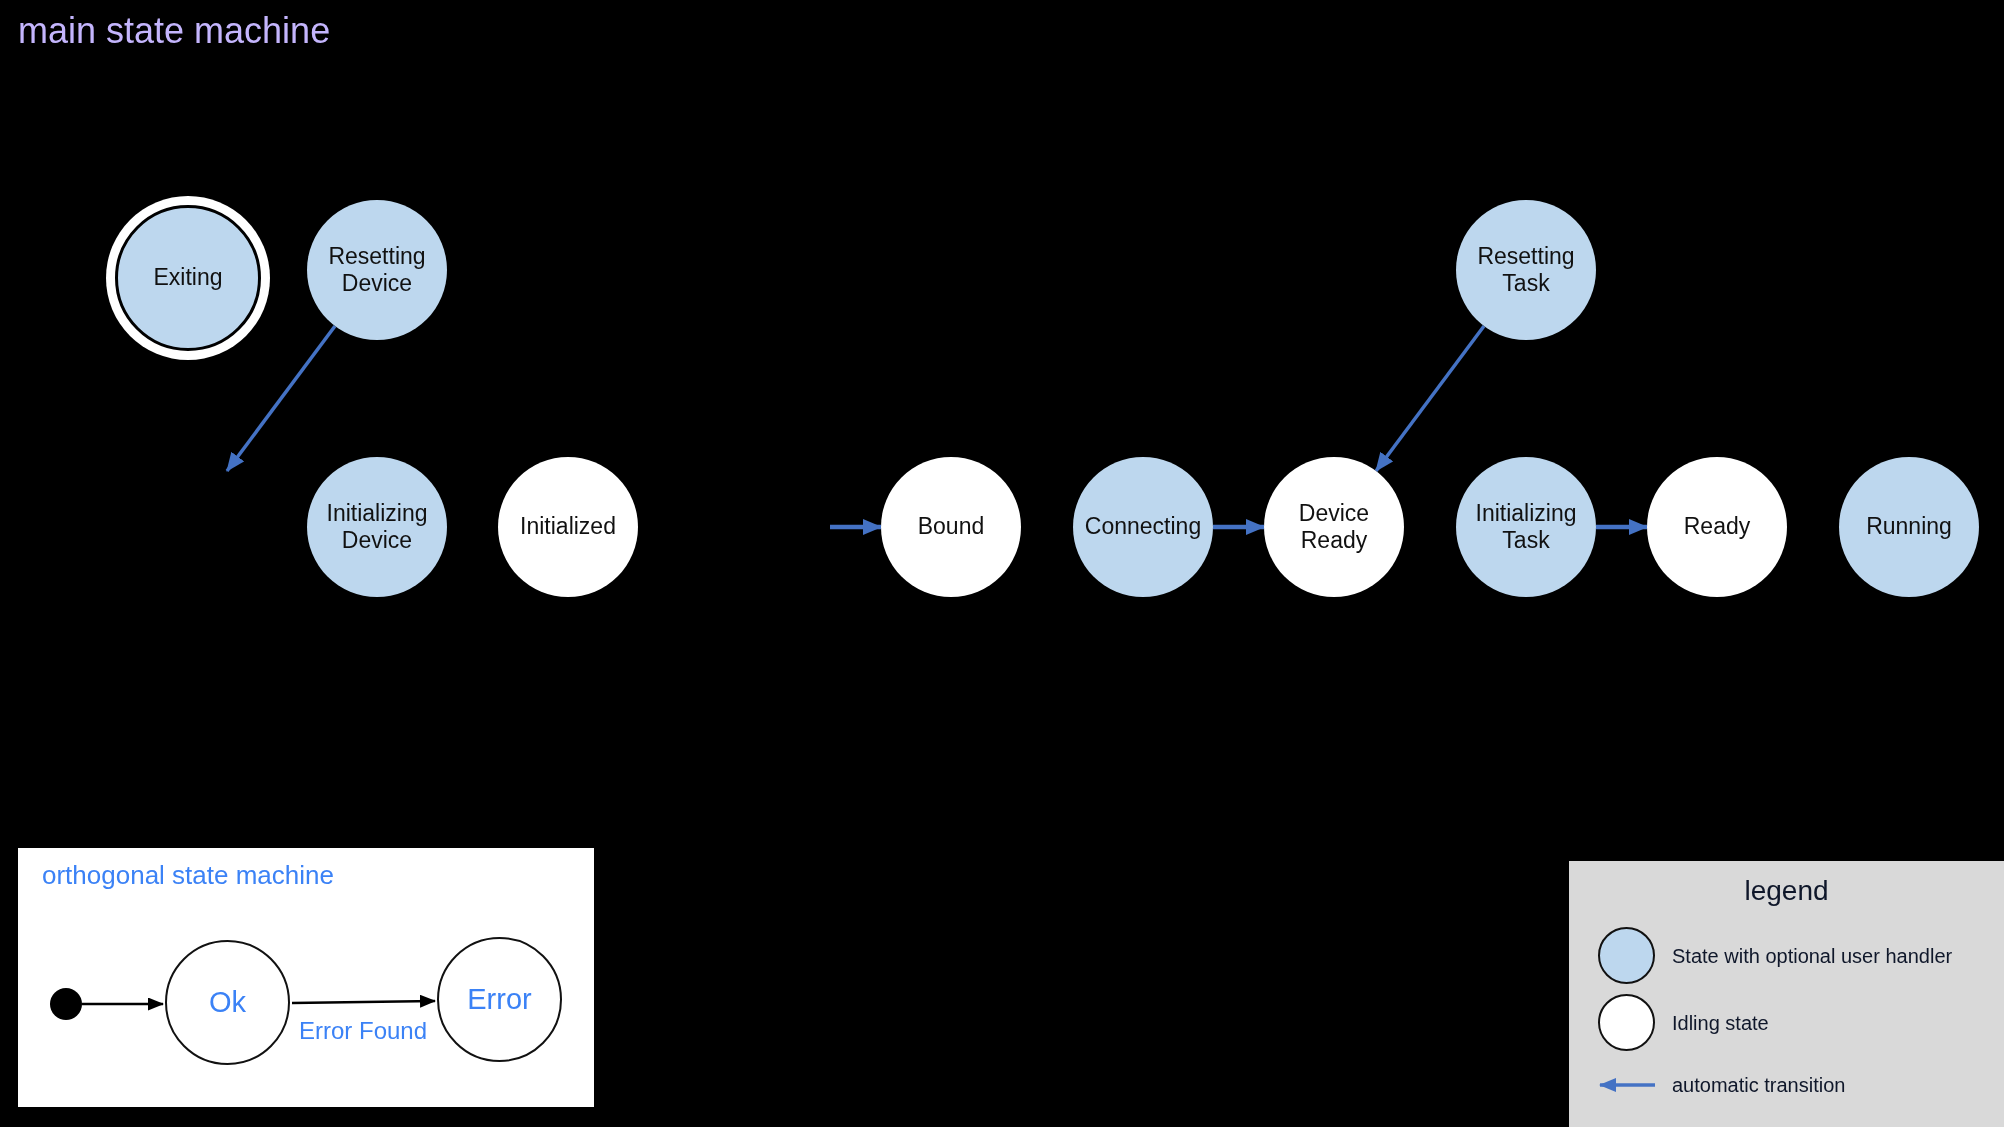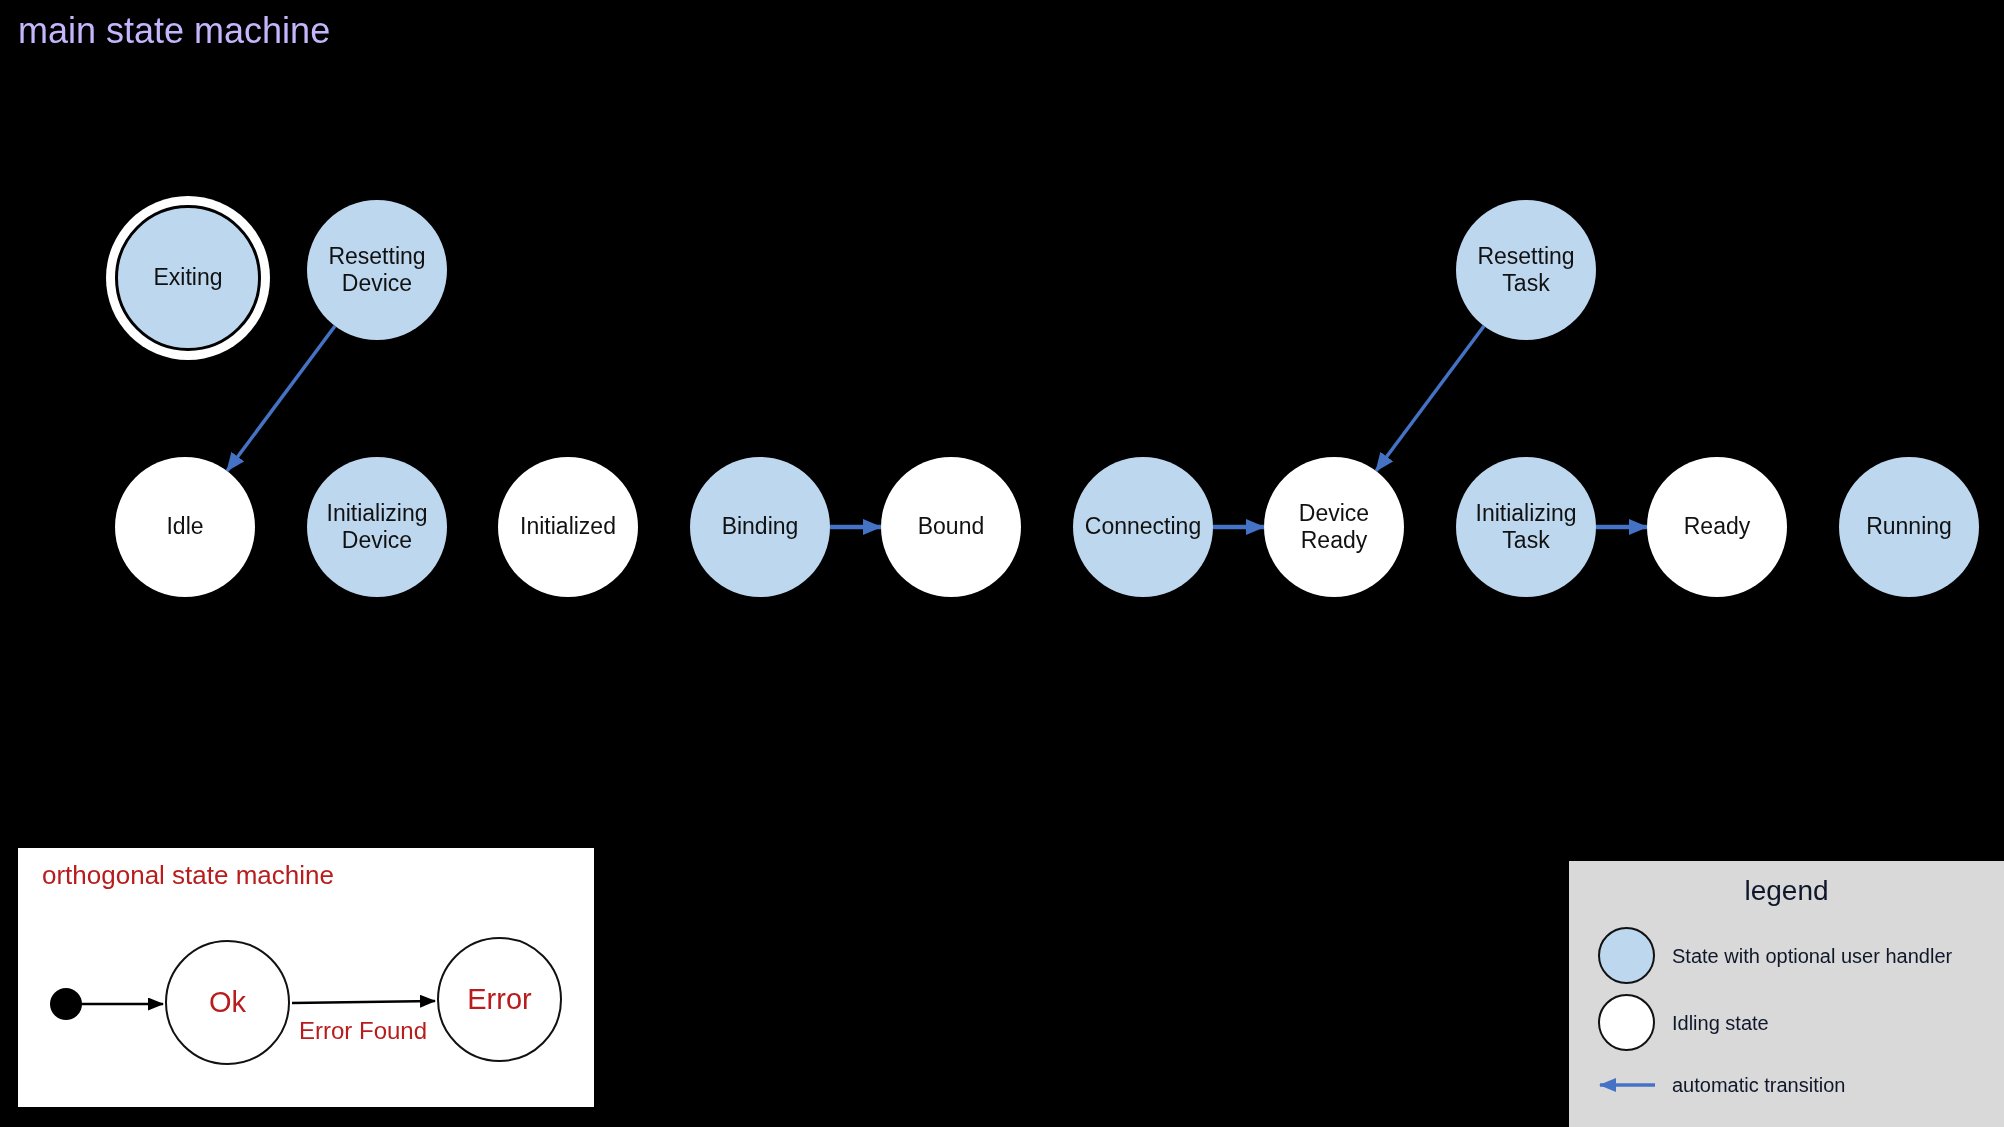--- a/index.html
+++ b/index.html
@@ -32,21 +32,21 @@
   .pos-dready       { left:1264px; top:457px; }
   .pos-inittask     { left:1456px; top:457px; }
   .pos-ready        { left:1647px; top:457px; }
   .pos-running      { left:1839px; top:457px; }
 
   .arrow-layer { position:absolute; left:0; top:0; width:2004px; height:1127px; }
 
   
   .ortho {
     position:absolute; left:18px; top:848px; width:576px; height:259px;
-    background:#ffffff; color:#b91c1c;
+    background:#ffffff; color:#3b82f6;
   }
   .ortho-title { position:absolute; left:24px; top:12px; font-size:26px; }
   .ortho-state {
     position:absolute; width:125px; height:125px; box-sizing:border-box;
     border:2.5px solid #111111; border-radius:50%; background:#ffffff;
     display:flex; align-items:center; justify-content:center; font-size:29px;
   }
   .pos-ok    { left:147px; top:92px; }
   .pos-error { left:419px; top:89px; }
   .initial-dot {
@@ -95,24 +95,22 @@
     <line x1="335" y1="326" x2="227" y2="471" stroke="#4472c4" stroke-width="3.5" marker-end="url(#arrow-blue)"></line>
     <line x1="830" y1="527" x2="881" y2="527" stroke="#4472c4" stroke-width="4.5" marker-end="url(#arrow-blue)"></line>
     <line x1="1213" y1="527" x2="1264" y2="527" stroke="#4472c4" stroke-width="4.5" marker-end="url(#arrow-blue)"></line>
     <line x1="1484" y1="326" x2="1376" y2="471" stroke="#4472c4" stroke-width="3.5" marker-end="url(#arrow-blue)"></line>
     <line x1="1596" y1="527" x2="1647" y2="527" stroke="#4472c4" stroke-width="4.5" marker-end="url(#arrow-blue)"></line>
   </svg>
 
   <div class="state blue final pos-exiting">Exiting</div>
   <div class="state blue pos-rdevice">Resetting Device</div>
   <div class="state blue pos-rtask">Resetting Task</div>
-  <div class="state white pos-idle">Idle</div>
   <div class="state blue pos-initdev">Initializing Device</div>
   <div class="state white pos-initialized">Initialized</div>
-  <div class="state blue pos-binding">Binding</div>
   <div class="state white pos-bound">Bound</div>
   <div class="state blue pos-connecting">Connecting</div>
   <div class="state white pos-dready">Device Ready</div>
   <div class="state blue pos-inittask">Initializing Task</div>
   <div class="state white pos-ready">Ready</div>
   <div class="state blue pos-running">Running</div>
 
   <div class="ortho">
     <div class="ortho-title">orthogonal state machine</div>
 

